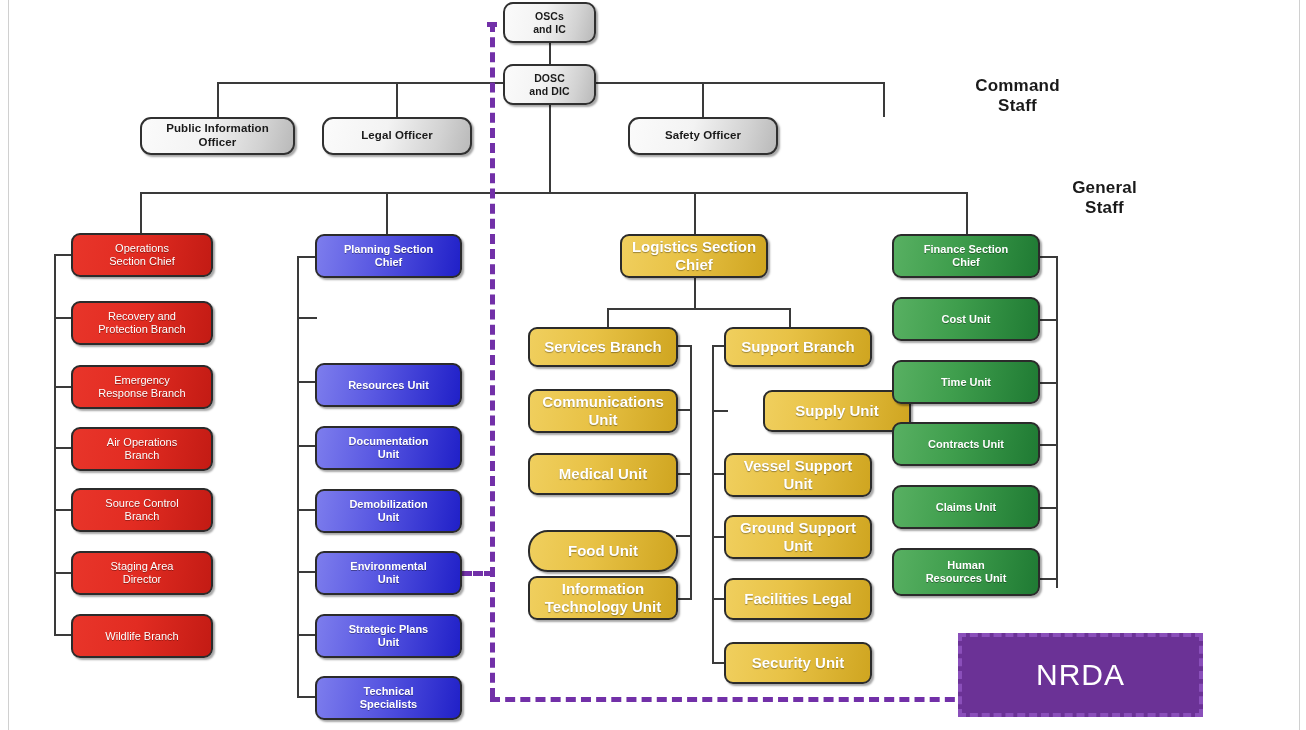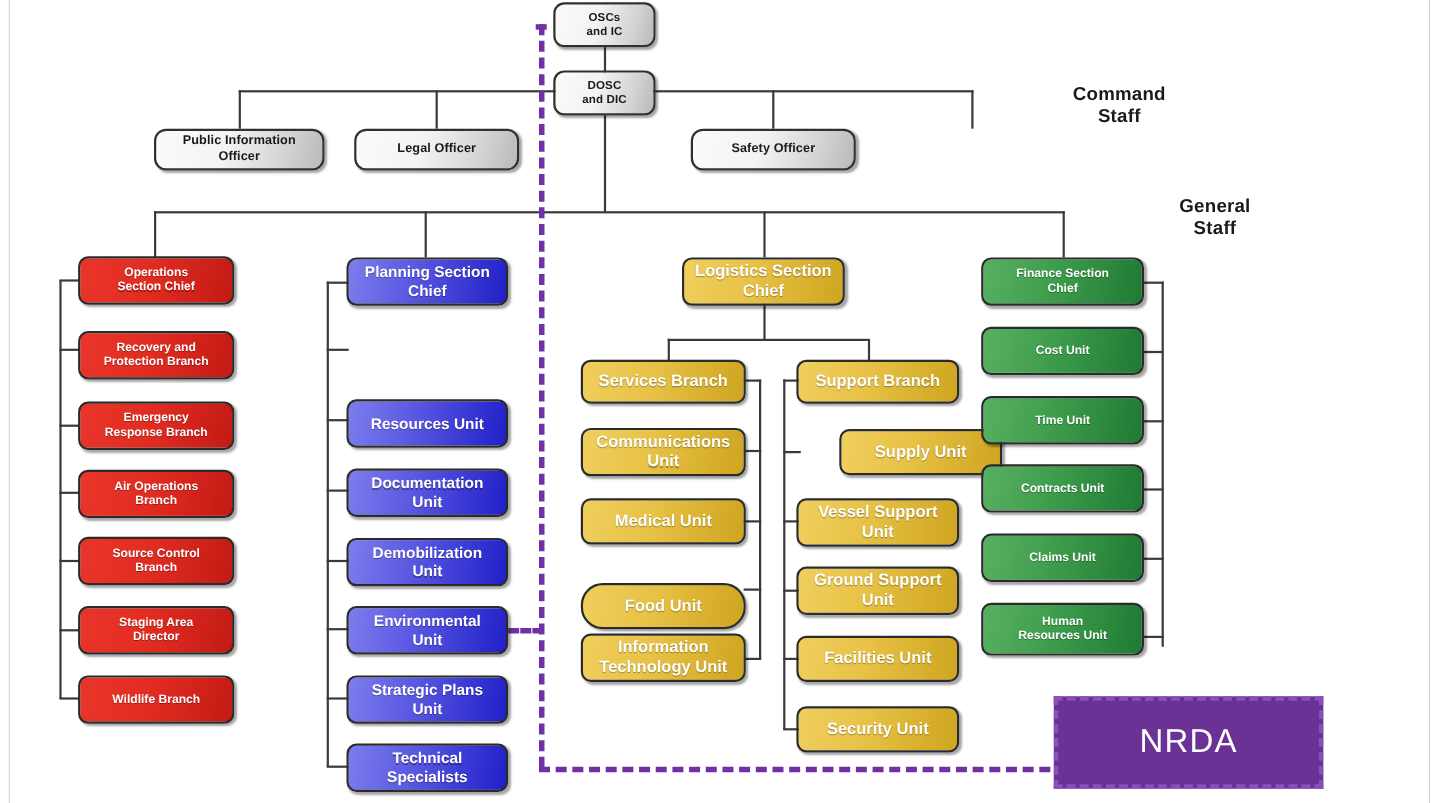--- a/index.html
+++ b/index.html
@@ -40,26 +40,26 @@
     font-size:11.5px;font-weight:bold;
     letter-spacing:.1px;
     border-color:#303030;
     border-radius:11px;
   }
   .grey.small{font-size:10.5px;border-radius:10px;}
 
   
   .red{
     background:linear-gradient(100deg,#e8352a 0%,#e22c22 45%,#c31b14 100%);
-    color:#ffffff;font-size:11px;font-weight:bold;
+    color:#ffffff;font-size:11px;font-weight:normal;
     text-shadow:0 1px 0 rgba(0,0,0,.35);
   }
   .blue{
     background:linear-gradient(100deg,#7d7ded 0%,#5a59e2 40%,#2020c8 100%);
-    color:#ffffff;font-size:14px;font-weight:bold;
+    color:#ffffff;font-size:11px;font-weight:bold;
     text-shadow:0 1px 0 rgba(0,0,0,.35);
   }
   .gold{
     background:linear-gradient(100deg,#f0cf5e 0%,#e8c246 42%,#cfa520 100%);
     color:#ffffff;font-size:15px;font-weight:bold;
     text-shadow:0 1px 1px rgba(0,0,0,.35);
   }
   .green{
     background:linear-gradient(100deg,#58b062 0%,#3f9e4d 42%,#1f7a33 100%);
     color:#ffffff;font-size:11px;font-weight:bold;
@@ -264,21 +264,21 @@
   <div class="node gold" style="left:724px;top:390px;width:148px;height:42px;margin-left:39px;">
     <span>Supply Unit</span>
   </div>
   <div class="node gold" style="left:724px;top:453px;width:148px;height:44px;">
     <span>Vessel Support<br>Unit</span>
   </div>
   <div class="node gold" style="left:724px;top:515px;width:148px;height:44px;">
     <span>Ground Support<br>Unit</span>
   </div>
   <div class="node gold" style="left:724px;top:578px;width:148px;height:42px;">
-    <span>Facilities Unit</span>
+    <span>Facilities Legal</span>
   </div>
   <div class="node gold" style="left:724px;top:642px;width:148px;height:42px;">
     <span>Security Unit</span>
   </div>
 
   <div class="node green" style="left:892px;top:234px;width:148px;height:44px;">
     <span>Finance Section<br>Chief</span>
   </div>
   <div class="node green" style="left:892px;top:297px;width:148px;height:44px;">
     <span>Cost Unit</span>

